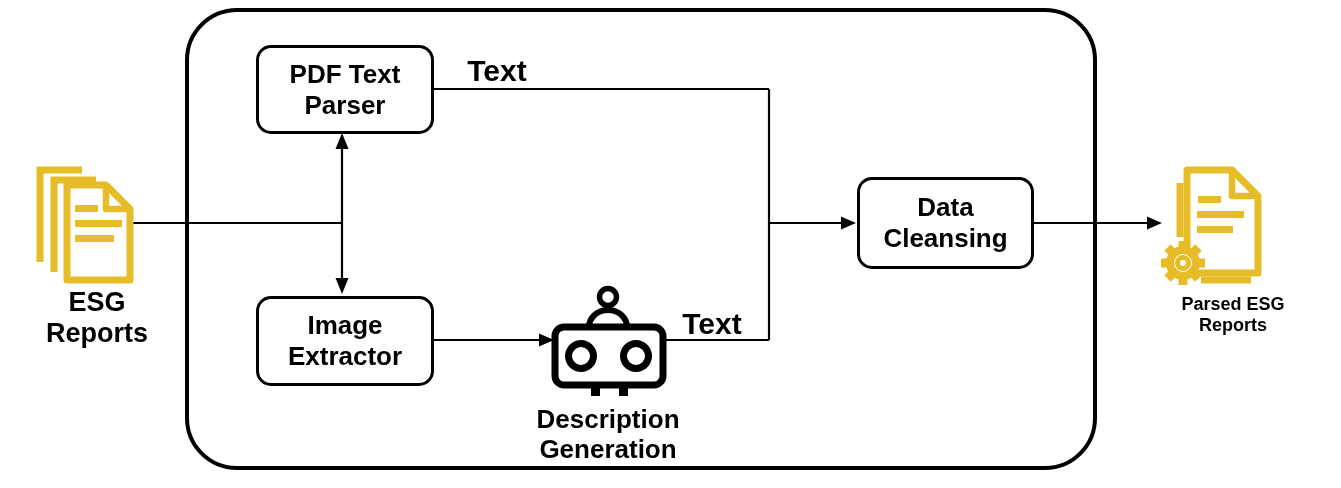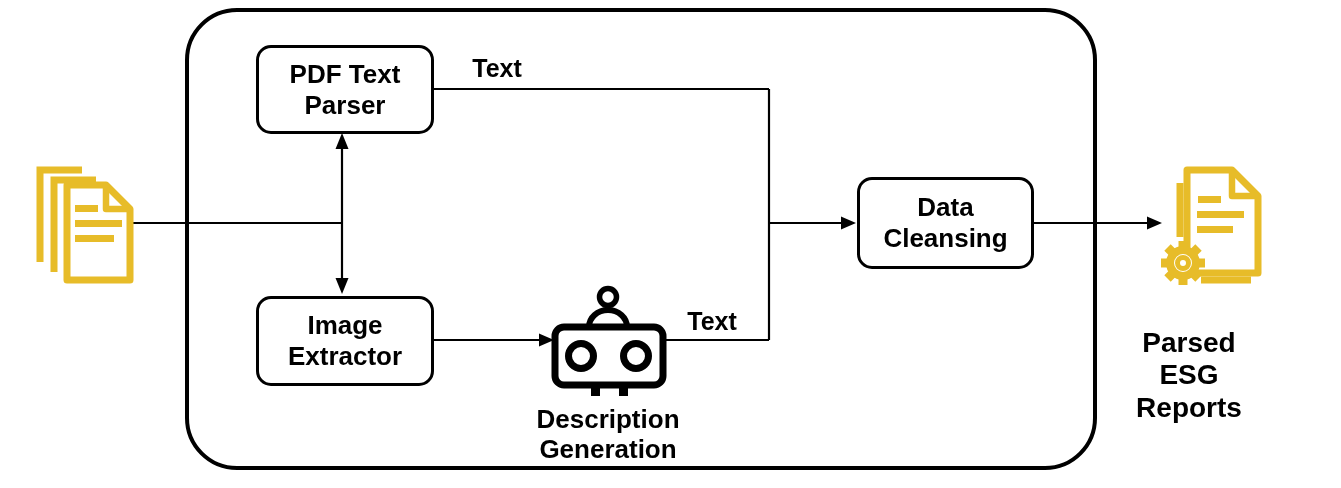--- a/index.html
+++ b/index.html
@@ -52,41 +52,41 @@
   }
   .process-box .box-label { padding: 0 18px; }
   #box-pdf  { left: 256px; top: 45px;  width: 178px; height: 89px; }
   #box-img  { left: 256px; top: 296px; width: 178px; height: 90px; }
   #box-data { left: 857px; top: 177px; width: 177px; height: 92px; }
 
   
   .edge-label {
     position: absolute;
     font-weight: bold;
-    font-size: 25px;
+    font-size: 30px;
     color: #000;
     text-align: center;
     white-space: nowrap;
   }
   #lbl-text1  { left: 452px;  top: 54px;  width: 90px; }
   #lbl-image  { left: 438px;  top: 301px; width: 100px; }
   #lbl-text2  { left: 667px;  top: 307px; width: 90px; }
 
   
   .icon-caption {
     position: absolute;
     font-weight: bold;
     font-size: 27px;
     line-height: 1.16;
     color: #000;
     text-align: center;
   }
   #cap-esg    { left: 17px;   top: 287px; width: 160px; }
   #cap-desc   { left: 508px;  top: 404px; width: 200px; font-size: 26px; }
-  #cap-parsed { left: 1109px; top: 294px; width: 160px; font-size: 28px; margin-top: 33px; }
+  #cap-parsed { left: 1153px; top: 294px; width: 160px; font-size: 18px; }
 
   .container-label {
     position: absolute;
     left: 768px; top: 432px; width: 296px;
     font-weight: bold;
     font-size: 26px;
     color: #000;
     text-align: center;
     white-space: nowrap;
   }
@@ -145,20 +145,21 @@
 
   <svg class="icon-svg" style="left:30px; top:158px;" width="115" height="128" viewBox="0 0 115 128">
     <polyline class="ystroke" stroke-width="7" points="52,12 10,12 10,104"></polyline>
     <polyline class="ystroke" stroke-width="7" points="66,22 24,22 24,114"></polyline>
     <path class="ywhite" stroke-width="7" stroke-linejoin="round" d="M37 27 H76 L100 51 V122 H37 Z"></path>
     <path class="ystroke" stroke-width="6.5" stroke-linejoin="round" d="M76 27 V51 H100"></path>
     <rect class="yfill" x="45" y="47" width="23" height="7"></rect>
     <rect class="yfill" x="45" y="62" width="47" height="7"></rect>
     <rect class="yfill" x="45" y="77" width="39" height="7"></rect>
   </svg>
+  <div class="icon-caption" id="cap-esg">ESG Reports</div>
 
   <svg class="icon-svg" style="left:545px; top:275px;" width="130" height="125" viewBox="0 0 130 125">
     <line class="kstroke" stroke-width="6" x1="63" y1="30" x2="63" y2="46"></line>
     <circle class="kwhite" stroke-width="5.5" cx="63" cy="22" r="8.5"></circle>
     <path class="kwhite" stroke-width="6" d="M44 52 A 19 17 0 0 1 82 52"></path>
     <rect class="kfill" x="46" y="108" width="9" height="13"></rect>
     <rect class="kfill" x="74" y="108" width="9" height="13"></rect>
     <rect class="kwhite" stroke-width="7" x="10" y="52" width="108" height="58" rx="9"></rect>
     <circle class="kwhite" stroke-width="7" cx="36" cy="81" r="12.5"></circle>
     <circle class="kwhite" stroke-width="7" cx="91" cy="81" r="12.5"></circle>

